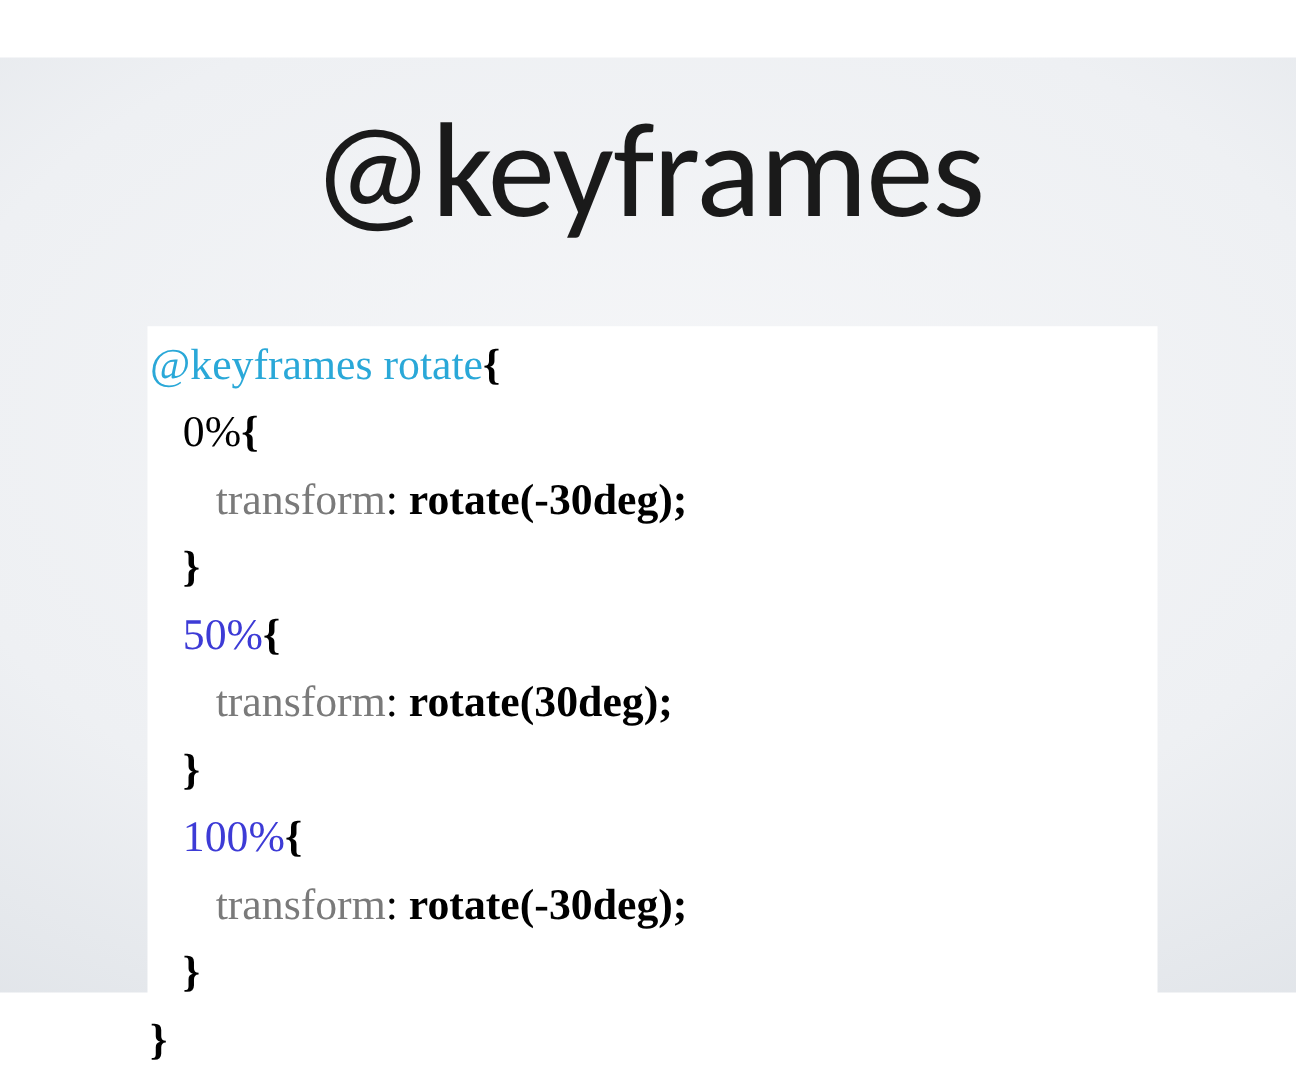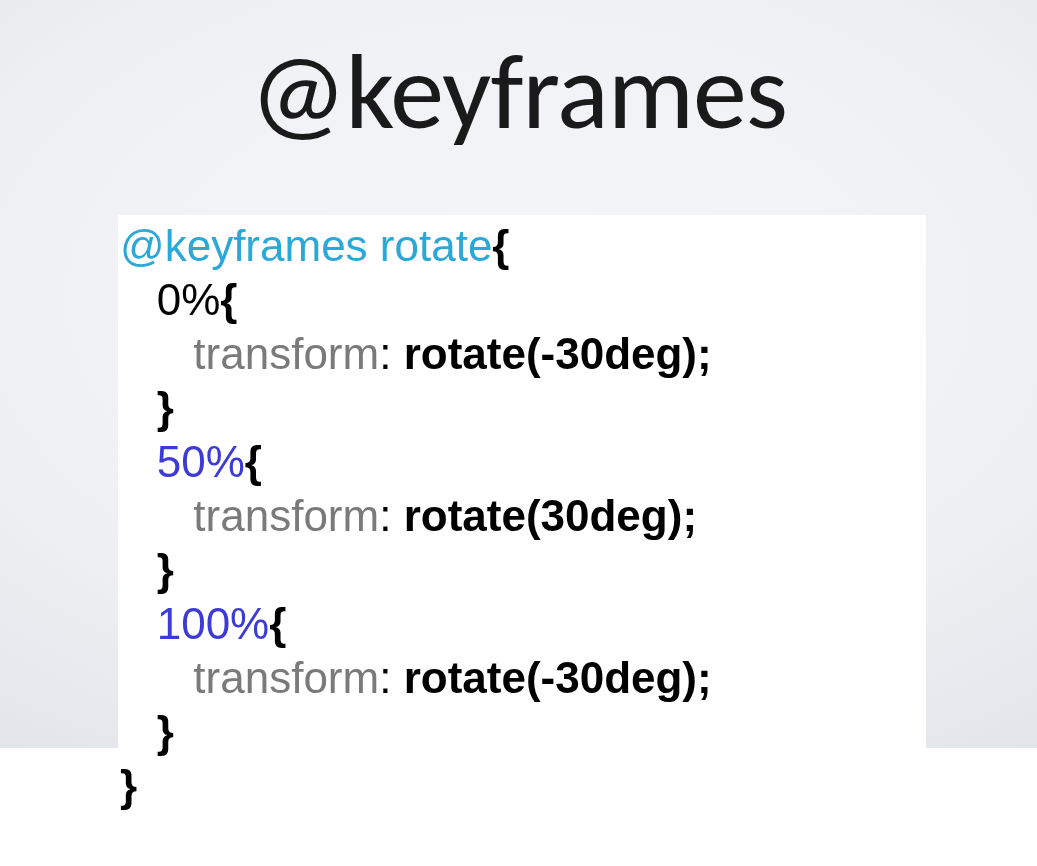--- a/index.html
+++ b/index.html
@@ -13,20 +13,21 @@
   .slide {
     width: 1037px;
     height: 748px;
     background: radial-gradient(ellipse 140% 120% at 50% 40%,
                 #f5f6f8 0%,
                 #eef0f3 40%,
                 #dde1e6 70%,
                 #c7ccd3 100%);
     position: relative;
     box-sizing: border-box;
+    margin-top: 46px;
   }
 
   .title {
     position: absolute;
     top: 25px;
     left: 0;
     width: 100%;
     text-align: center;
     font-family: "Calibri", "Segoe UI", "Helvetica Neue", Arial, sans-serif;
     font-size: 108px;
@@ -37,22 +38,22 @@
 
   .code-box {
     position: absolute;
     top: 215px;
     left: 118px;
     width: 808px;
     height: 600px;
     background: #ffffff;
     box-sizing: border-box;
     padding: 4px 0 0 2px;
-    font-family: Liberation Sans, sans-serif;
-    font-size: 44px;
+    font-family: Liberation Serif, serif;
+    font-size: 35px;
     line-height: 54px;
     color: #000000;
     white-space: pre;
     overflow: hidden;
   }
 
   .tok-atrule     { color: #2aa8d8; }
   .tok-pct        { color: #3d3bd6; }
   .tok-prop       { color: #7a7a7a; }
   .tok-punc-bold  { font-weight: bold; color: #000000; }

